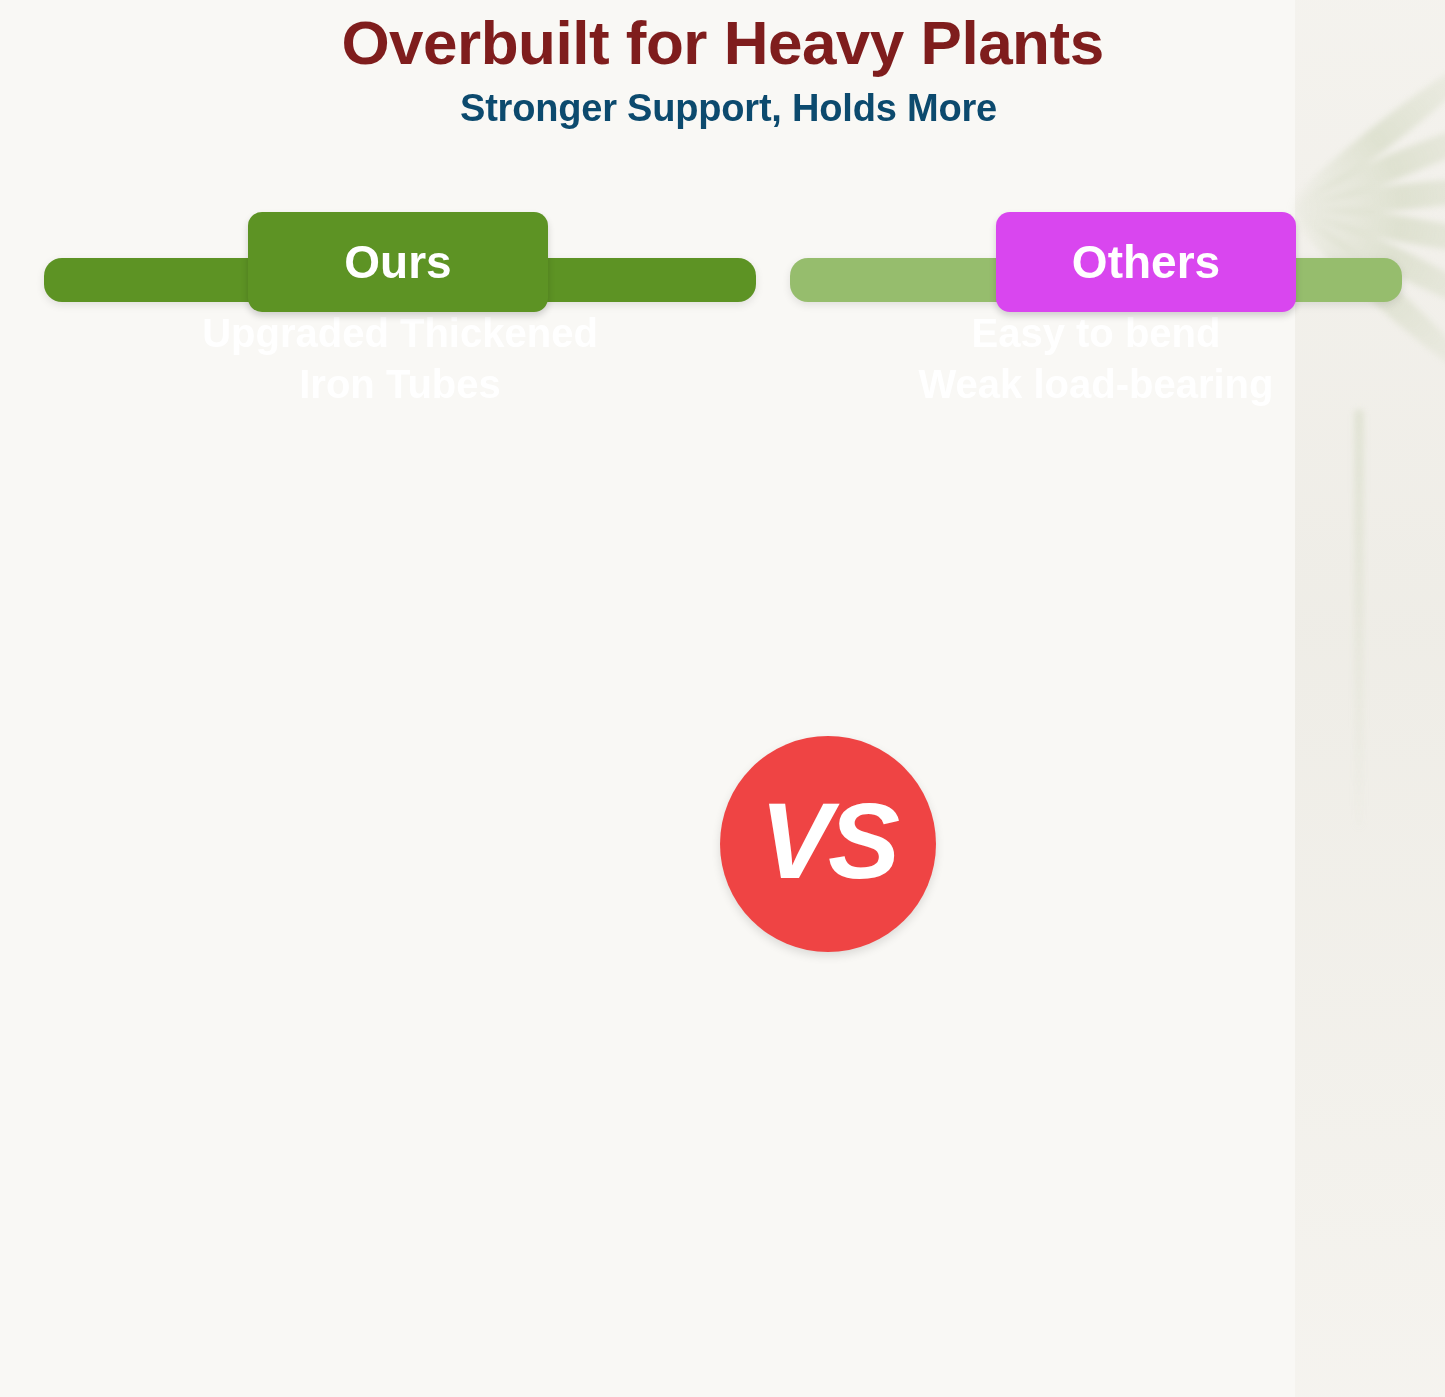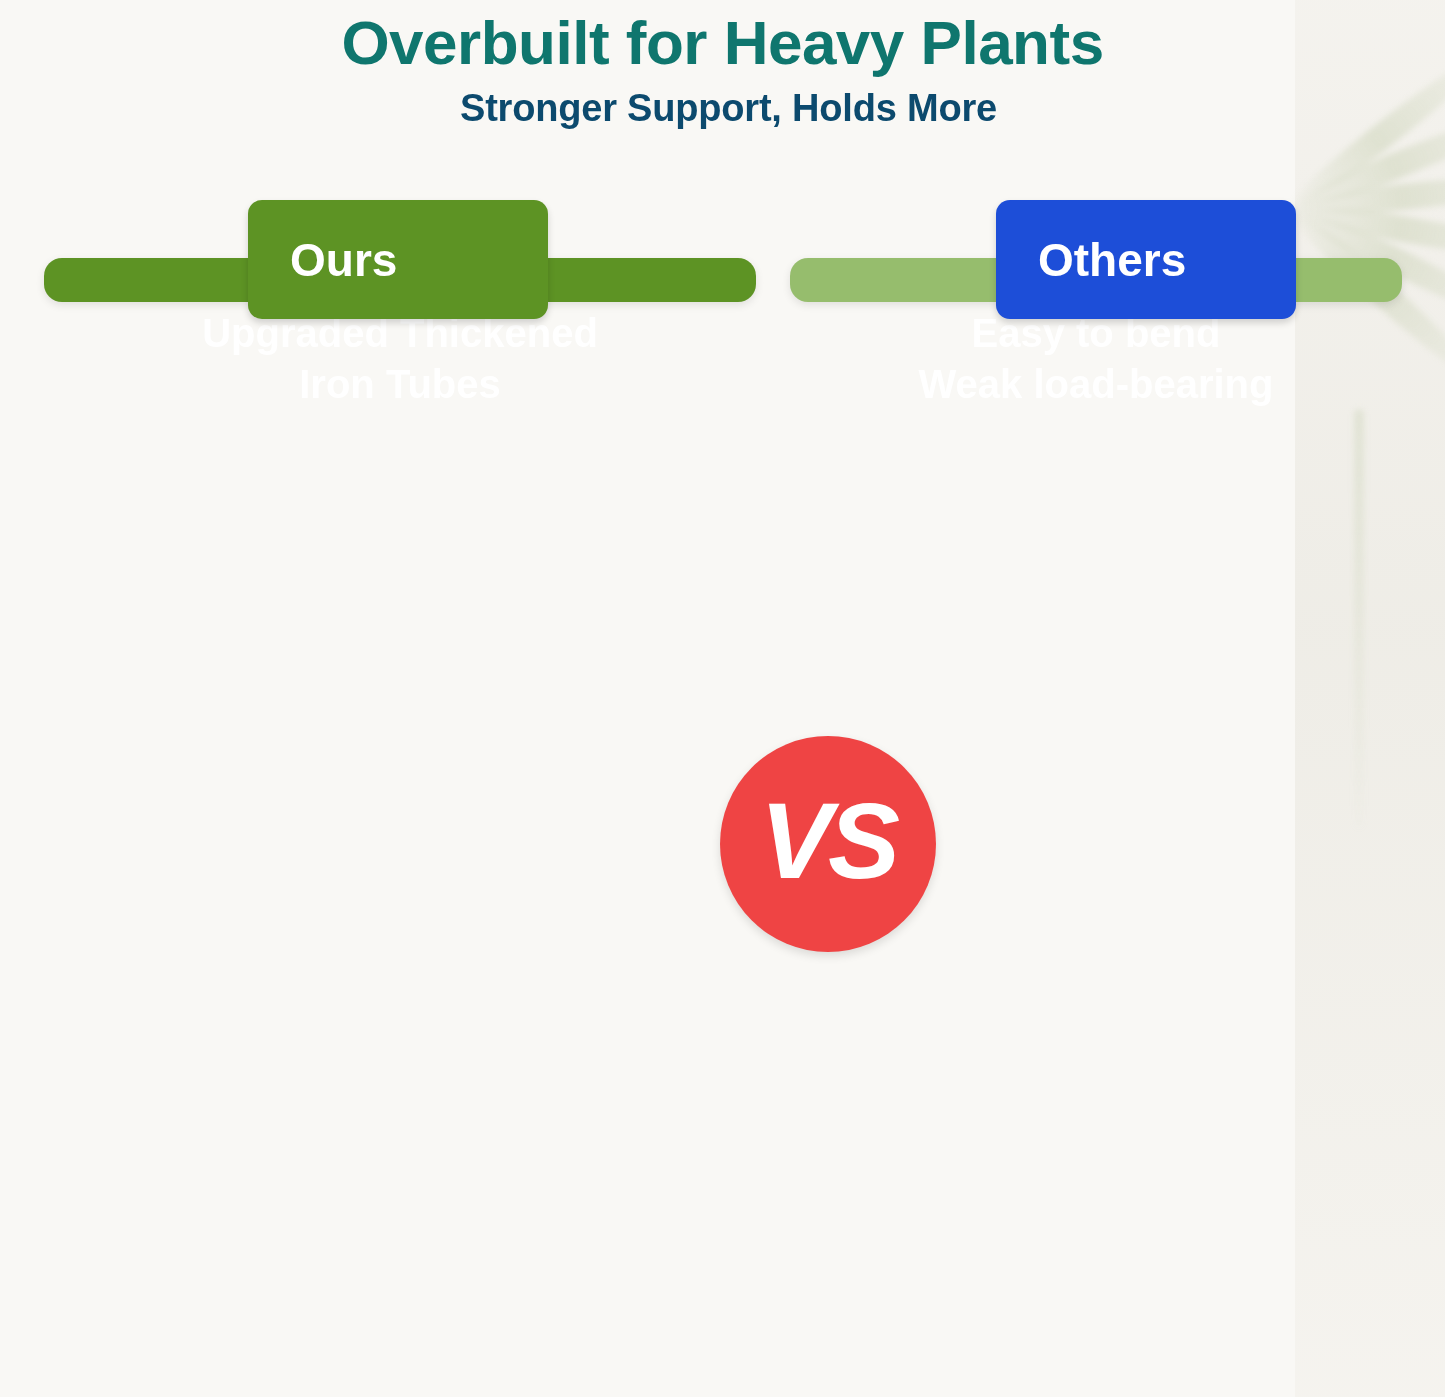--- a/index.html
+++ b/index.html
@@ -54,21 +54,21 @@
   
   .header {
     position: absolute;
     top: 0; left: 0; right: 0;
     text-align: center;
     padding-top: 8px;
   }
   .title {
     font-size: 62px;
     font-weight: bold;
-    color: #0f766e;
+    color: #7f1d1d;
     letter-spacing: -0.5px;
     line-height: 1.12;
   }
   .subtitle {
     font-size: 38px;
     font-weight: bold;
     color: #0c4a6e;
     margin-top: 10px;
     letter-spacing: -0.2px;
     margin-left: 12px;
@@ -83,35 +83,36 @@
     height: 1140px;
   }
 
   .column { position: absolute; top: 0; }
   .column.ours   { left: 0;    width: 712px; }
   .column.others { left: 746px; width: 612px; }
 
   
   .tab {
     position: absolute;
-    top: 4px;
-    height: 119px;
+    top: 16px;
+    height: 100px;
     min-width: 300px;
     border-radius: 14px;
     display: flex;
     align-items: center;
+    justify-content: center;
     color: #ffffff;
     font-size: 46px;
     font-weight: bold;
     box-shadow: 0 4px 7px rgba(0,0,0,.16);
     z-index: 3;
     padding: 0 42px;
   }
   .tab.ours   { left: 204px; background: #5d9324; }
-  .tab.others { left: 206px; background: #1d4ed8; }
+  .tab.others { left: 206px; background: #d946ef; }
 
   
   .panel {
     position: absolute;
     top: 62px;
     left: 0; right: 0;
     bottom: 0;
     border-radius: 18px;
     box-shadow: 0 3px 8px rgba(0,0,0,.10);
     z-index: 1;

